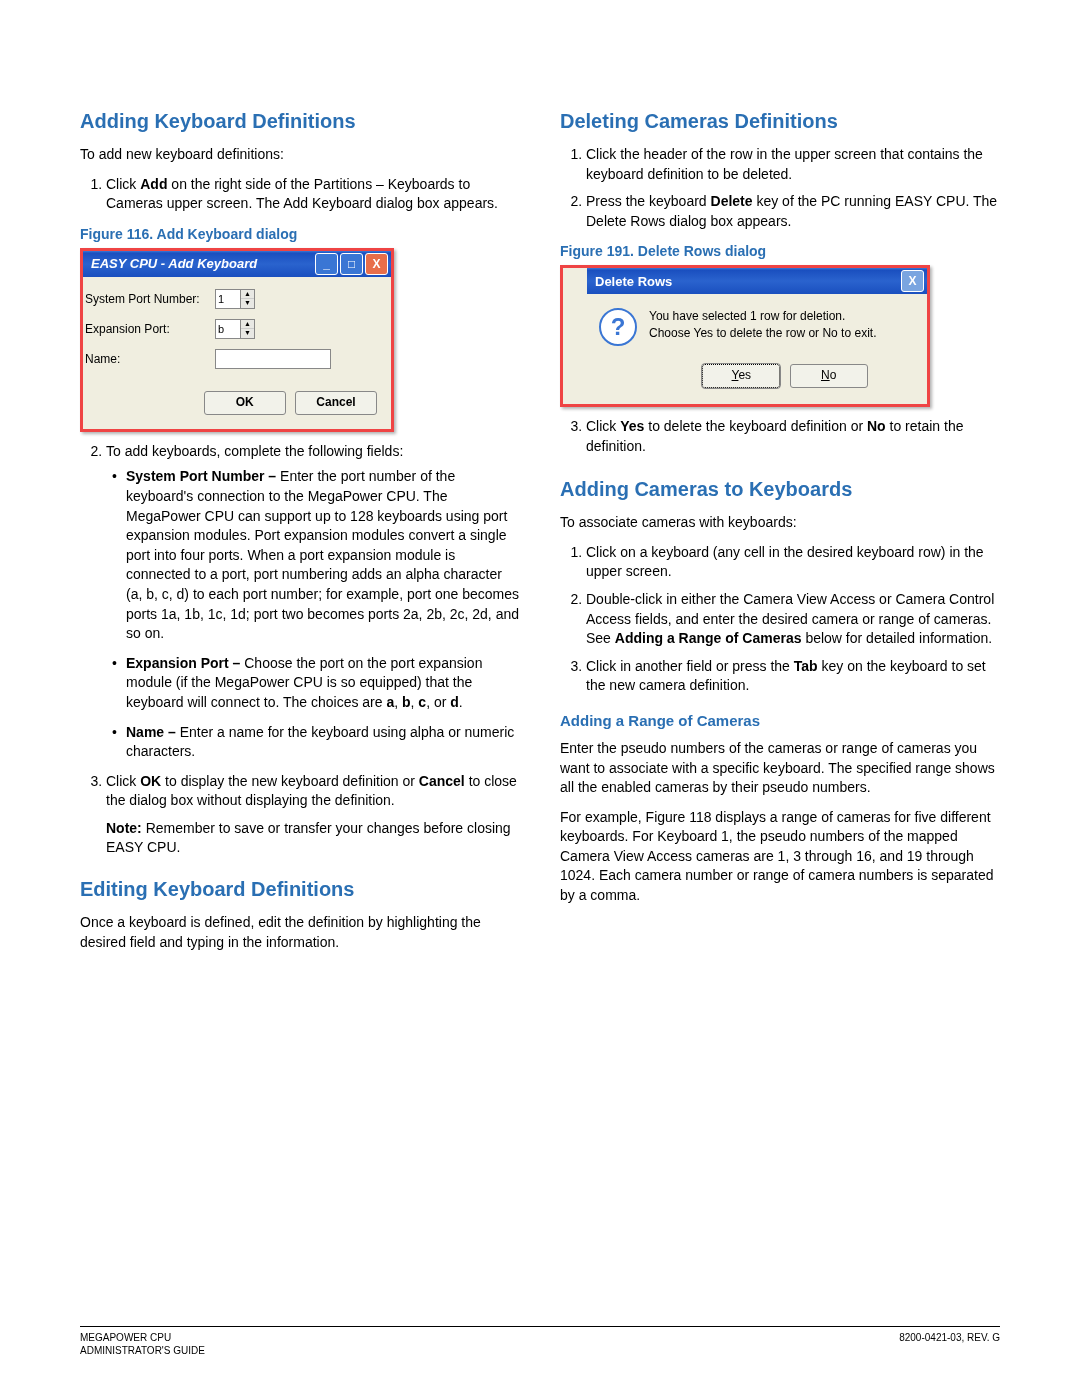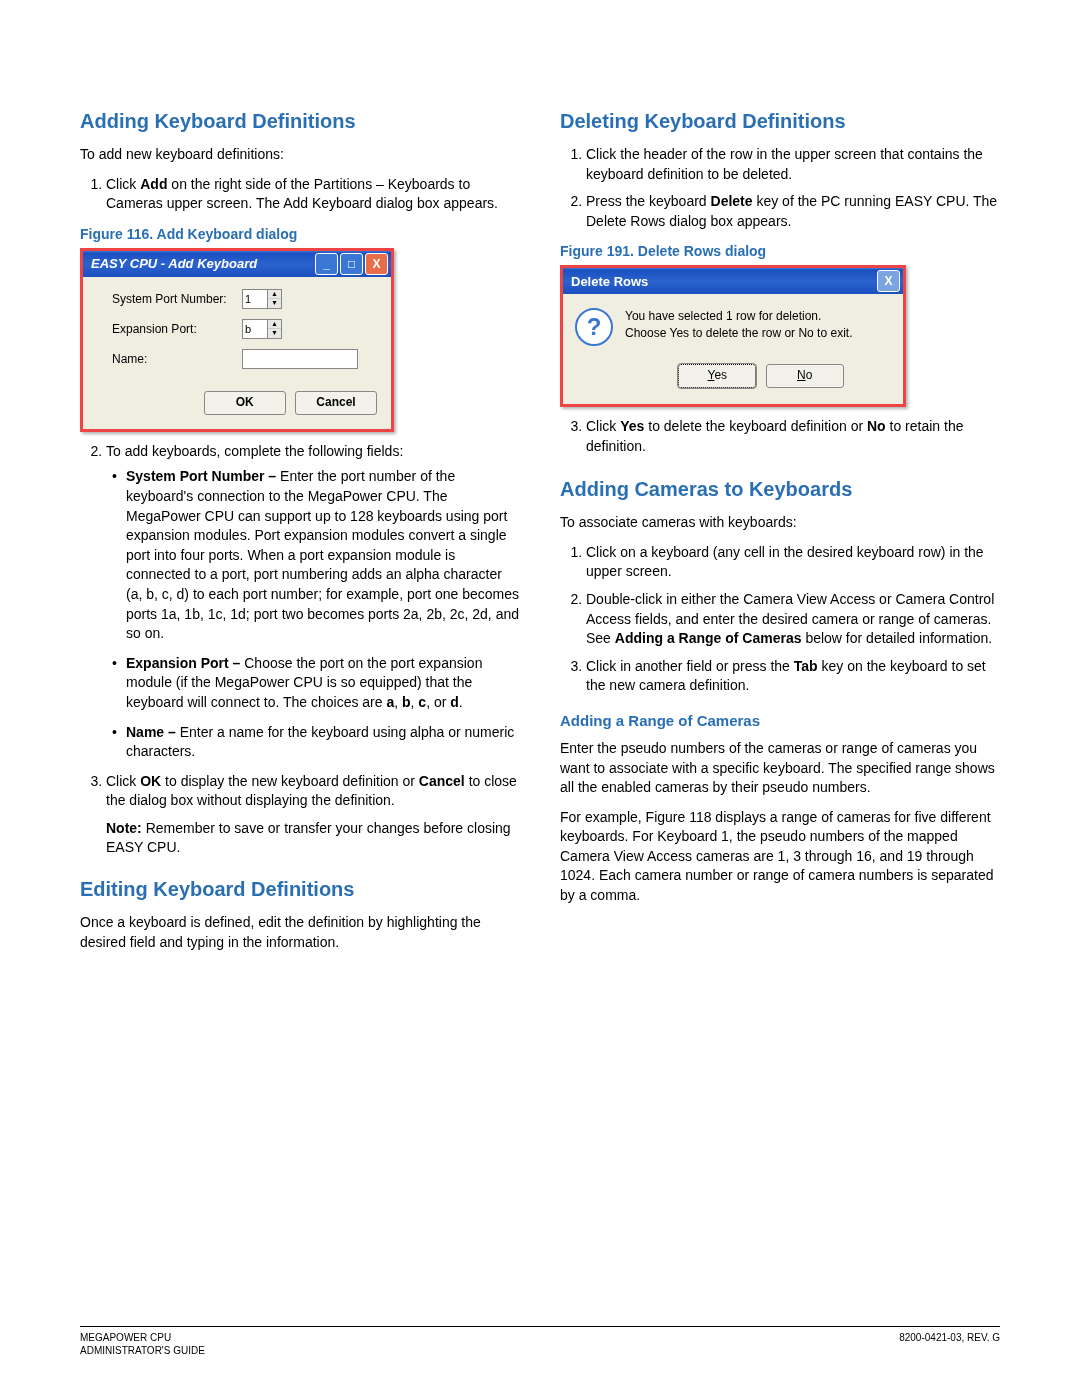--- a/index.html
+++ b/index.html
@@ -53,21 +53,21 @@
   }
 
   
   .xp-dialog {
     width: 308px;
     border: 3px solid #ef4444;
     background: #f0eee0;
     margin-bottom: 10px;
     box-shadow: 2px 2px 3px rgba(0,0,0,0.3);
   }
-  .xp-dialog.wide { width: 340px; }
+  .xp-dialog.wide { width: 340px; padding-left: 24px; }
   .xp-titlebar {
     height: 26px;
     background: linear-gradient(to bottom, #3b79d6 0%, #1a4fbf 8%, #2a63ce 50%, #1a4fbf 100%);
     display: flex;
     align-items: center;
     padding: 0 3px 0 8px;
     color: #fff;
     font-weight: bold;
     font-style: italic;
     font-size: 13px;
@@ -80,21 +80,21 @@
     border-radius: 3px;
     margin-left: 2px;
     display: flex; align-items: center; justify-content: center;
     font-size: 12px; font-weight: bold;
     font-style: normal;
     font-family: Arial, sans-serif;
   }
   .xp-winbtn.min, .xp-winbtn.max { background: #3a76d4; color: #fff; }
   .xp-winbtn.close { background: #e86e4a; color: #fff; }
   .xp-body {
-    padding: 12px 14px 14px 29px;
+    padding: 12px 14px 14px 2px;
     font-size: 12px;
     color: #000;
   }
   .form-row { display: flex; align-items: center; margin-bottom: 10px; }
   .form-row label { width: 130px; }
   .spinner {
     display: inline-flex; align-items: stretch; border: 1px solid #888; background: #fff; height: 18px;
   }
   .spinner input {
     border: none; width: 20px; padding: 0 2px; font-size: 11px; font-family: Arial; outline: none;
@@ -244,21 +244,21 @@
           <span>Click </span><strong>OK</strong><span> to display the new keyboard definition or </span><strong>Cancel</strong><span> to close the dialog box without displaying the definition.</span>
           <p style="margin-top:8px;"><strong>Note:</strong><span> Remember to save or transfer your changes before closing EASY CPU.</span></p>
         </li>
       </ol>
 
       <h2 class="section" style="margin-top:20px;">Editing Keyboard Definitions</h2>
       <p>Once a keyboard is defined, edit the definition by highlighting the desired field and typing in the information.</p>
     </div>
 
     <div class="col">
-      <h2 class="section">Deleting Keyboard Definitions</h2>
+      <h2 class="section">Deleting Cameras Definitions</h2>
 
       <ol>
         <li>Click the header of the row in the upper screen that contains the keyboard definition to be deleted.</li>
         <li>
           <span>Press the keyboard </span><strong>Delete</strong><span> key of the PC running EASY CPU. The Delete Rows dialog box appears.</span>
         </li>
       </ol>
 
       <div class="fig-caption">Figure 191. Delete Rows dialog</div>
 

